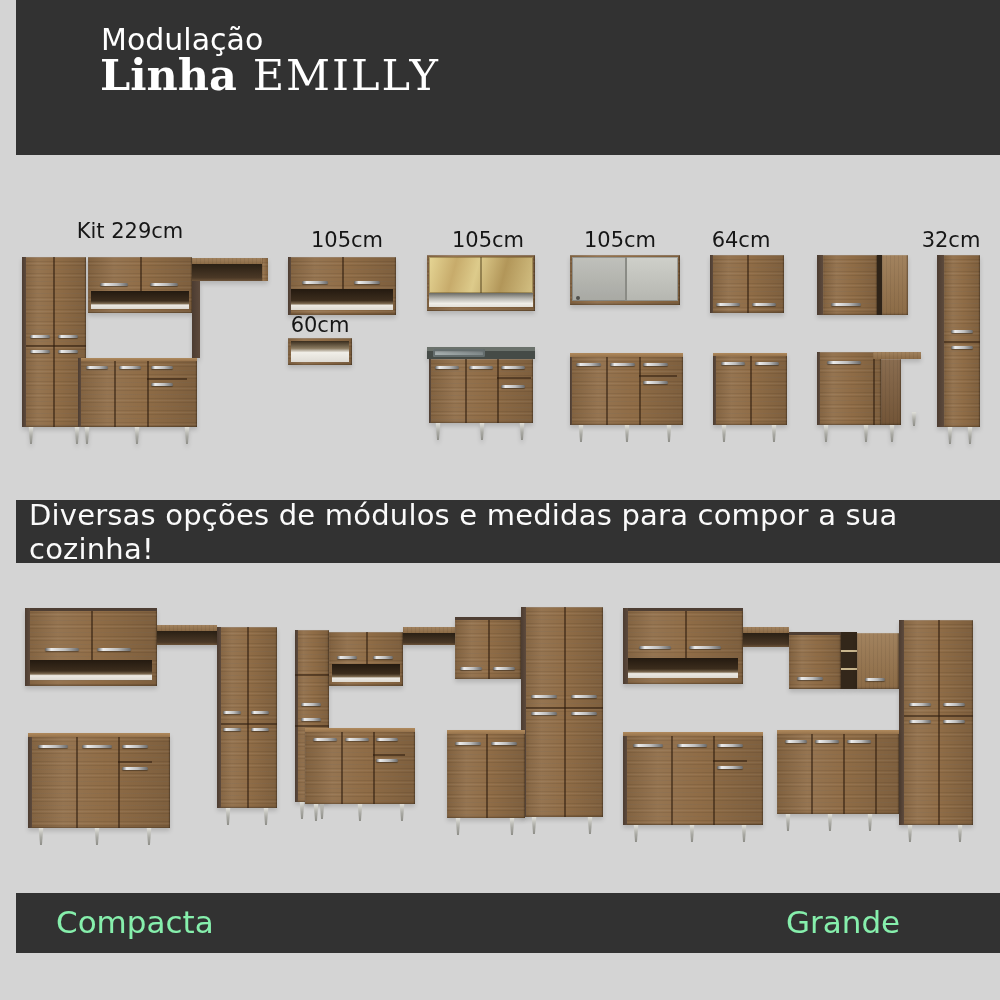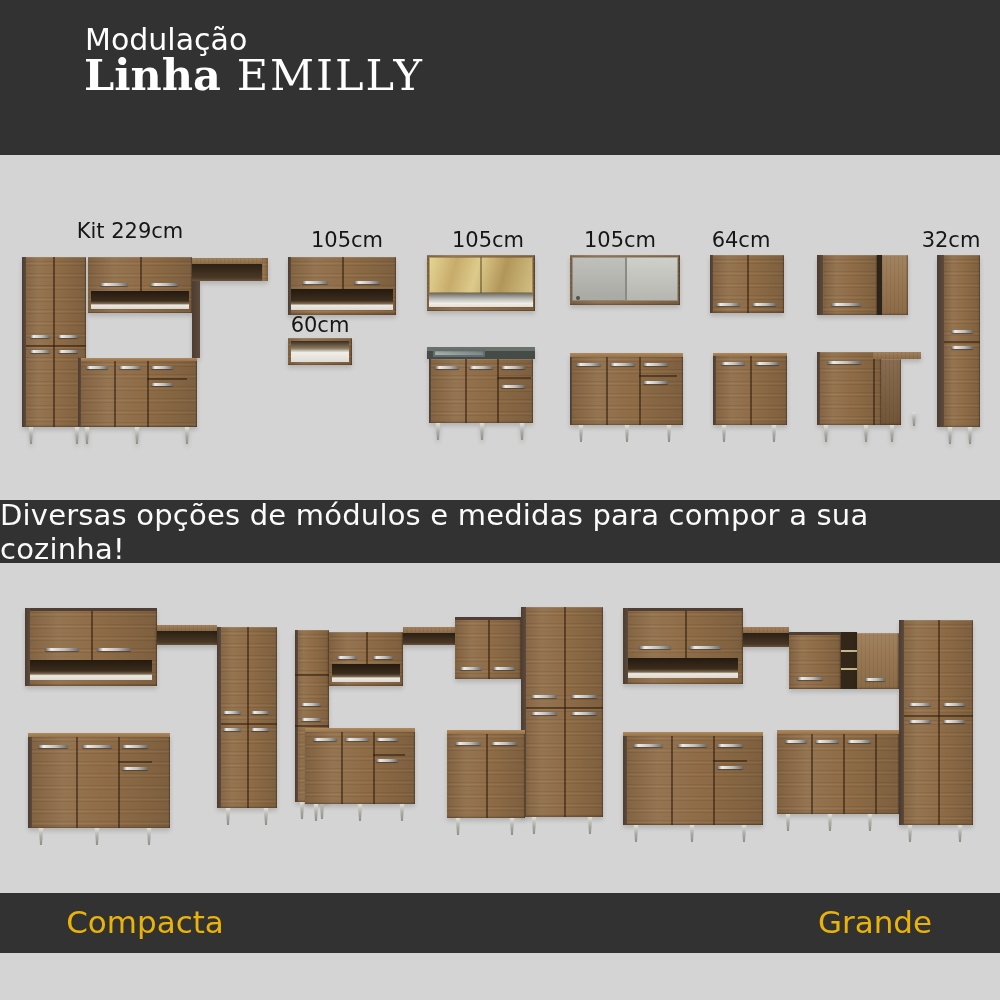--- a/index.html
+++ b/index.html
@@ -1,19 +1,19 @@
 <!DOCTYPE html>
 <html><head>
 <meta charset="utf-8">
 <style>
   html,body{margin:0;padding:0;background:#888;}
   #canvas{position:relative;width:1000px;height:1000px;overflow:hidden;background:#d4d4d4;
           font-family:"DejaVu Sans","Liberation Sans",sans-serif;}
   .abs{position:absolute;}
-  .band{position:absolute;left:0;right:0;background:#323232;}
+  .band{position:absolute;left:16px;right:0;background:#323232;padding-left:13px;}
   
   .wood{position:absolute;background-color:#8f6c46;background-image:
     repeating-linear-gradient(180deg, rgba(0,0,0,.07) 0 1px, rgba(0,0,0,0) 1px 4px),
     repeating-linear-gradient(180deg, rgba(255,255,255,.05) 0 1px, rgba(0,0,0,0) 1px 6px),
     linear-gradient(90deg, rgba(0,0,0,.10), rgba(255,255,255,.06) 25%, rgba(0,0,0,0) 55%, rgba(0,0,0,.12));}
   .woodv{position:absolute;background-color:#97744c;background-image:
     repeating-linear-gradient(90deg, rgba(0,0,0,.06) 0 1px, rgba(0,0,0,0) 1px 4px),
     linear-gradient(180deg, rgba(255,255,255,.10), rgba(0,0,0,.08));}
   .face{box-shadow:inset 0 1px 0 rgba(255,255,255,.15), inset 0 -1px 2px rgba(0,0,0,.28), inset -1px 0 1px rgba(0,0,0,.22), inset 1px 0 0 rgba(255,255,255,.06);}
   .dark{position:absolute;background:linear-gradient(90deg,#4c3c31,#5d4a3c);}
@@ -28,21 +28,21 @@
   .sink{position:absolute;background:linear-gradient(135deg,#aeb6b6,#7c8586);border-radius:2px;box-shadow:inset 0 0 0 2px #646d6d, inset 0 2px 3px rgba(0,0,0,.45);}
   .glassA{position:absolute;background:linear-gradient(105deg,#e6d695 0%,#c7ab6b 25%,#ddcb8b 45%,#b29659 70%,#d3c083 100%);box-shadow:inset 0 0 0 1px rgba(90,70,30,.4);}
   .glassG{position:absolute;background:linear-gradient(180deg,#cfd0ca 0%,#b5b6b0 100%);box-shadow:inset 0 0 0 1px rgba(90,90,85,.4);}
   .mod{position:absolute;filter:drop-shadow(0 3px 2px rgba(0,0,0,.15));}
   .mod-label{position:absolute;color:#161616;font-size:21px;text-align:center;white-space:pre-line;line-height:1.05;}
   .kicker{position:absolute;left:85px;top:22px;color:#fff;font-size:30px;}
   .title{position:absolute;left:84px;top:54px;color:#fff;font-size:43px;line-height:1;font-family:"DejaVu Serif","Liberation Serif",serif;}
   .title .p{font-weight:700;}
   .title .s{font-weight:400;letter-spacing:2px;}
   .banner-text{color:#fafafa;font-size:29px;letter-spacing:.2px;}
-  .size-label{position:absolute;color:#eab308;font-size:31px;text-align:center;width:210px;top:11px;}
+  .size-label{position:absolute;color:#86efac;font-size:31px;width:210px;top:11px;}
 </style>
 </head>
 <body>
 
 <div id="canvas">
 
   <div class="band" style="top:0;height:155px;">
     <div class="kicker">Modulação</div>
     <div class="title"><span class="p">Linha</span><span class="s"> </span><span class="s">EMILLY</span></div>
   </div>

